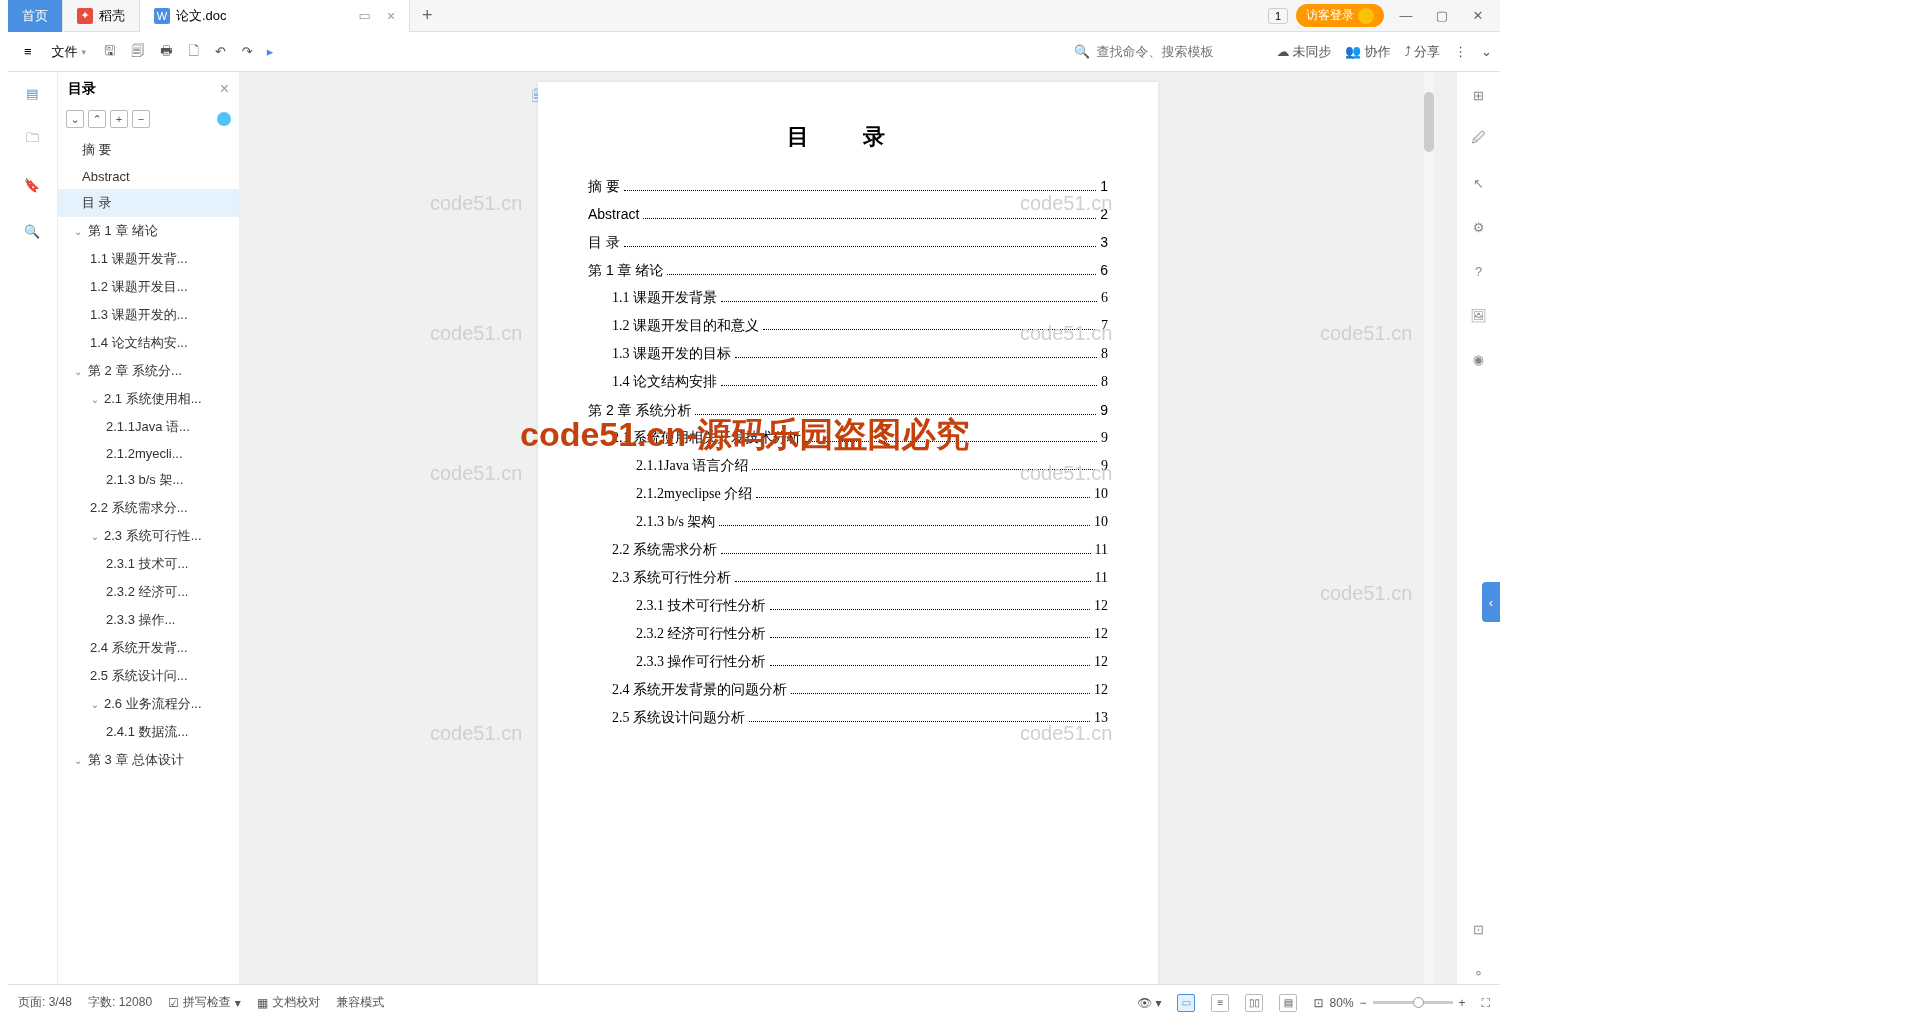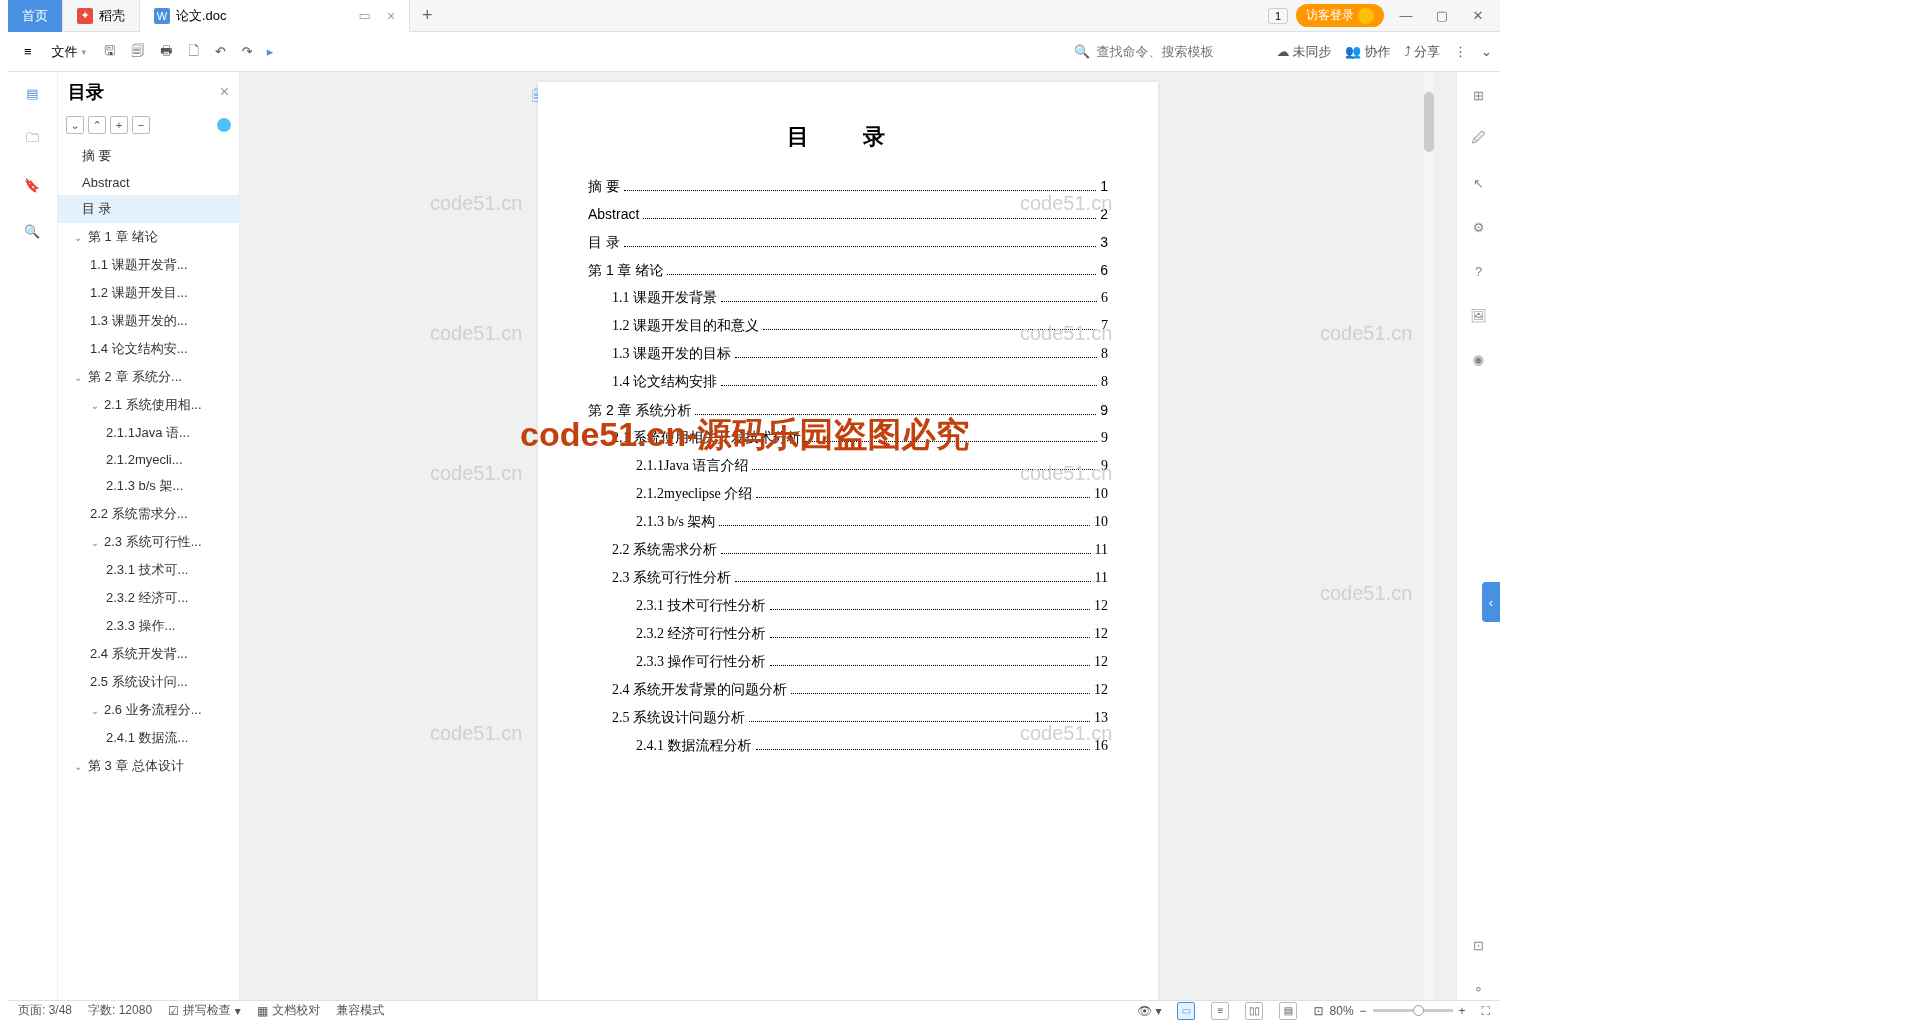--- a/index.html
+++ b/index.html
@@ -40,21 +40,21 @@
 .body { flex: 1; display: flex; overflow: hidden; }
 
 
 .left-rail { width: 50px; background: #fff; border-right: 1px solid #eee; display: flex; flex-direction: column; align-items: center; padding-top: 10px; gap: 24px; }
 .rail-ico { width: 22px; height: 22px; color: #666; cursor: pointer; display: flex; align-items: center; justify-content: center; }
 .rail-ico.active { color: #4a90e2; }
 
 
 .outline { width: 182px; border-right: 1px solid #eee; display: flex; flex-direction: column; }
 .outline-header { display: flex; align-items: center; padding: 8px 10px; }
-.outline-title { font-size: 18px; font-weight: bold; flex: 1; }
+.outline-title { font-size: 14px; font-weight: bold; flex: 1; }
 .outline-close { color: #999; cursor: pointer; font-size: 16px; }
 .outline-tools { display: flex; gap: 4px; padding: 4px 8px; align-items: center; }
 .ot-btn { width: 18px; height: 18px; border: 1px solid #bbb; border-radius: 2px; display: flex; align-items: center; justify-content: center; font-size: 11px; color: #555; cursor: pointer; }
 .ot-dot { width: 14px; height: 14px; background: #4fc3f7; border-radius: 50%; margin-left: auto; }
 .outline-list { flex: 1; overflow-y: auto; padding: 4px 0; }
 .ol-item { padding: 5px 8px 5px 12px; cursor: pointer; white-space: nowrap; overflow: hidden; text-overflow: ellipsis; font-size: 13px; color: #333; display: flex; align-items: center; gap: 4px; }
 .ol-item.selected { background: #e3f2fd; }
 .ol-item .chev { width: 10px; color: #888; font-size: 10px; }
 .ol-item.l0 { padding-left: 24px; }
 .ol-item.l1 { padding-left: 16px; }
@@ -77,21 +77,21 @@
 .watermark-red { position: absolute; left: 280px; top: 340px; color: #c2410c; font-size: 34px; font-weight: bold; pointer-events: none; }
 .scroll-track { position: absolute; right: 22px; top: 0; bottom: 0; width: 10px; background: #f5f5f5; }
 .scroll-thumb { position: absolute; top: 20px; width: 10px; height: 60px; background: #ccc; border-radius: 5px; }
 
 
 .right-rail { width: 44px; background: #fff; border-left: 1px solid #eee; display: flex; flex-direction: column; align-items: center; padding-top: 12px; gap: 22px; position: relative; }
 .right-rail .rail-ico { color: #888; }
 .right-tab { position: absolute; right: 0; top: 510px; width: 18px; height: 40px; background: #4a90e2; border-radius: 4px 0 0 4px; display: flex; align-items: center; justify-content: center; color: #fff; }
 
 
-.status { height: 20px; border-top: 1px solid #e0e0e0; display: flex; align-items: center; padding: 0 10px; font-size: 12px; color: #555; gap: 16px; }
+.status { height: 36px; border-top: 1px solid #e0e0e0; display: flex; align-items: center; padding: 0 10px; font-size: 12px; color: #555; gap: 16px; }
 .status .sp { flex: 1; }
 .status .sb { display: flex; align-items: center; gap: 4px; cursor: pointer; }
 .zoom { display: flex; align-items: center; gap: 6px; }
 .zoom-bar { width: 80px; height: 3px; background: #ccc; position: relative; }
 .zoom-dot { position: absolute; left: 40px; top: -4px; width: 11px; height: 11px; background: #fff; border: 1px solid #999; border-radius: 50%; }
 .view-ico { width: 18px; height: 18px; border: 1px solid #bbb; border-radius: 2px; display: flex; align-items: center; justify-content: center; font-size: 10px; }
 .view-ico.active { border-color: #4a90e2; color: #4a90e2; background: #e3f2fd; }
 </style>
 </head>
 <body>
@@ -351,25 +351,20 @@
             </div>
             <div class="toc-line lv1">
               <span class="txt">2.4 系统开发背景的问题分析</span>
               <span class="dots"></span>
               <span class="pg">12</span>
             </div>
             <div class="toc-line lv1">
               <span class="txt">2.5 系统设计问题分析</span>
               <span class="dots"></span>
               <span class="pg">13</span>
-            </div>
-            <div class="toc-line lv2">
-              <span class="txt">2.4.1 数据流程分析</span>
-              <span class="dots"></span>
-              <span class="pg">16</span>
             </div>
           </div>
       </div>
 
       <div class="watermark" style="left:190px;top:120px">code51.cn</div>
       <div class="watermark" style="left:780px;top:120px">code51.cn</div>
       <div class="watermark" style="left:190px;top:250px">code51.cn</div>
       <div class="watermark" style="left:780px;top:250px">code51.cn</div>
       <div class="watermark" style="left:190px;top:390px">code51.cn</div>
       <div class="watermark" style="left:780px;top:390px">code51.cn</div>

